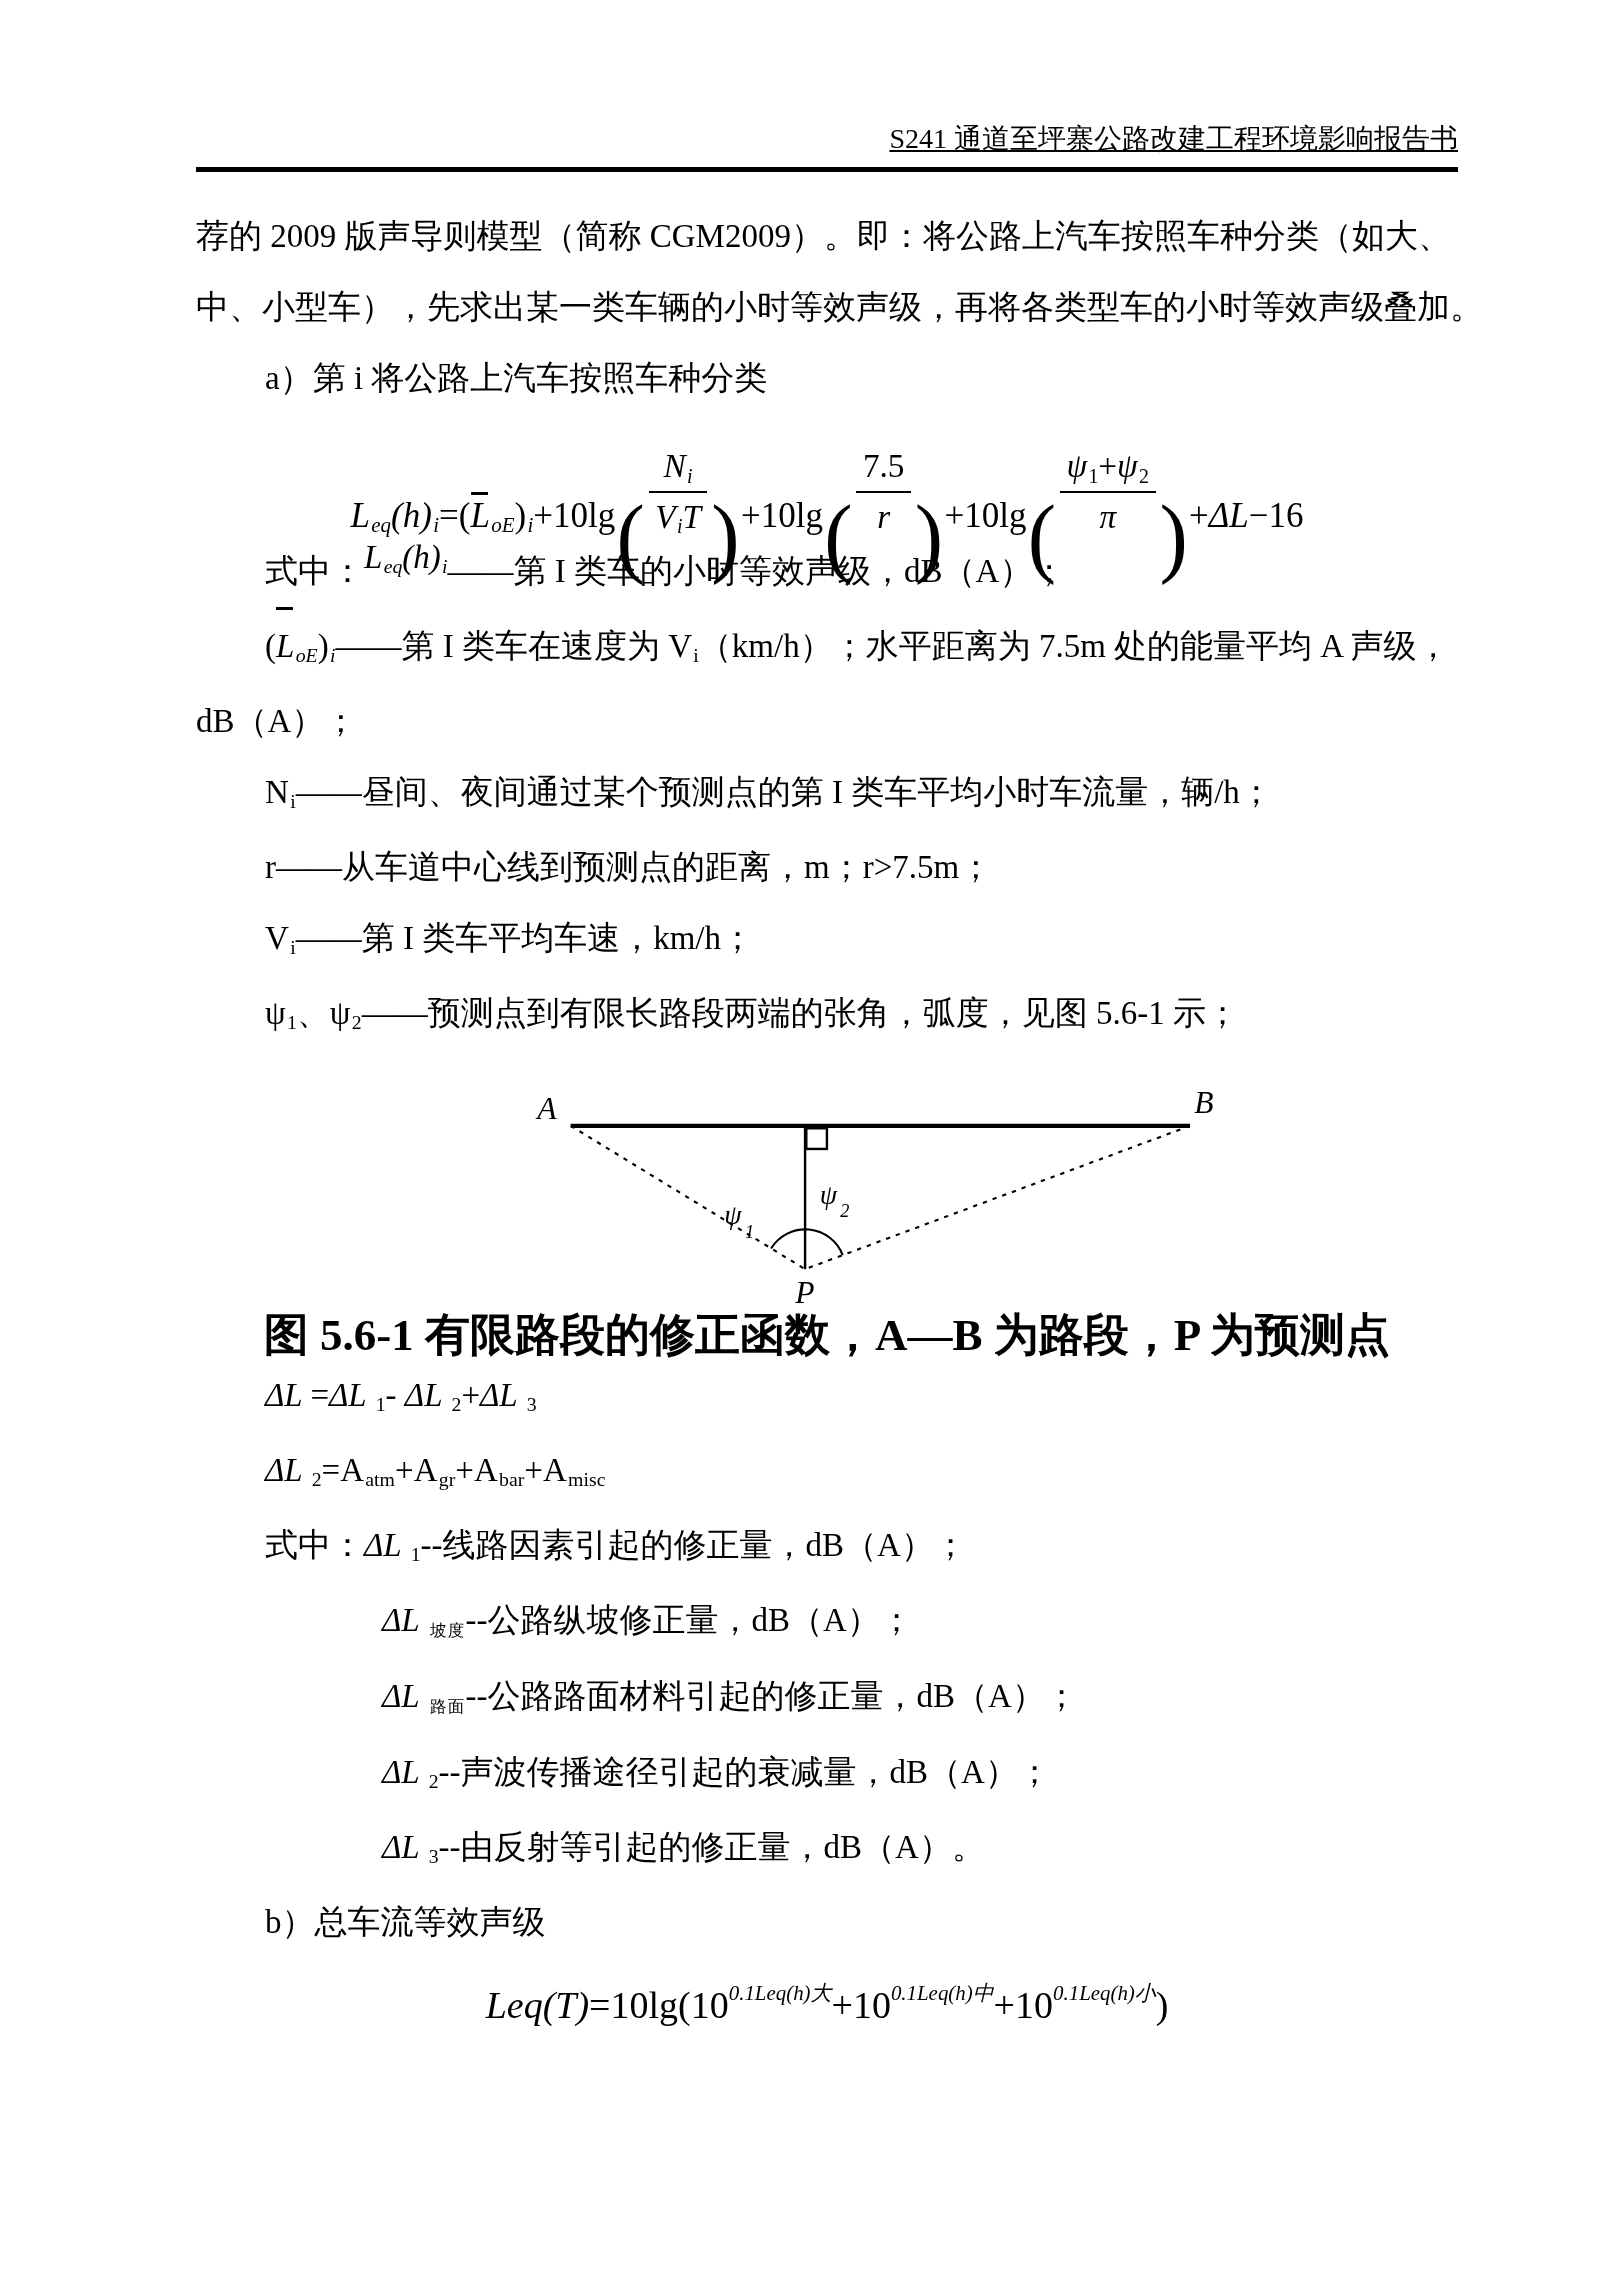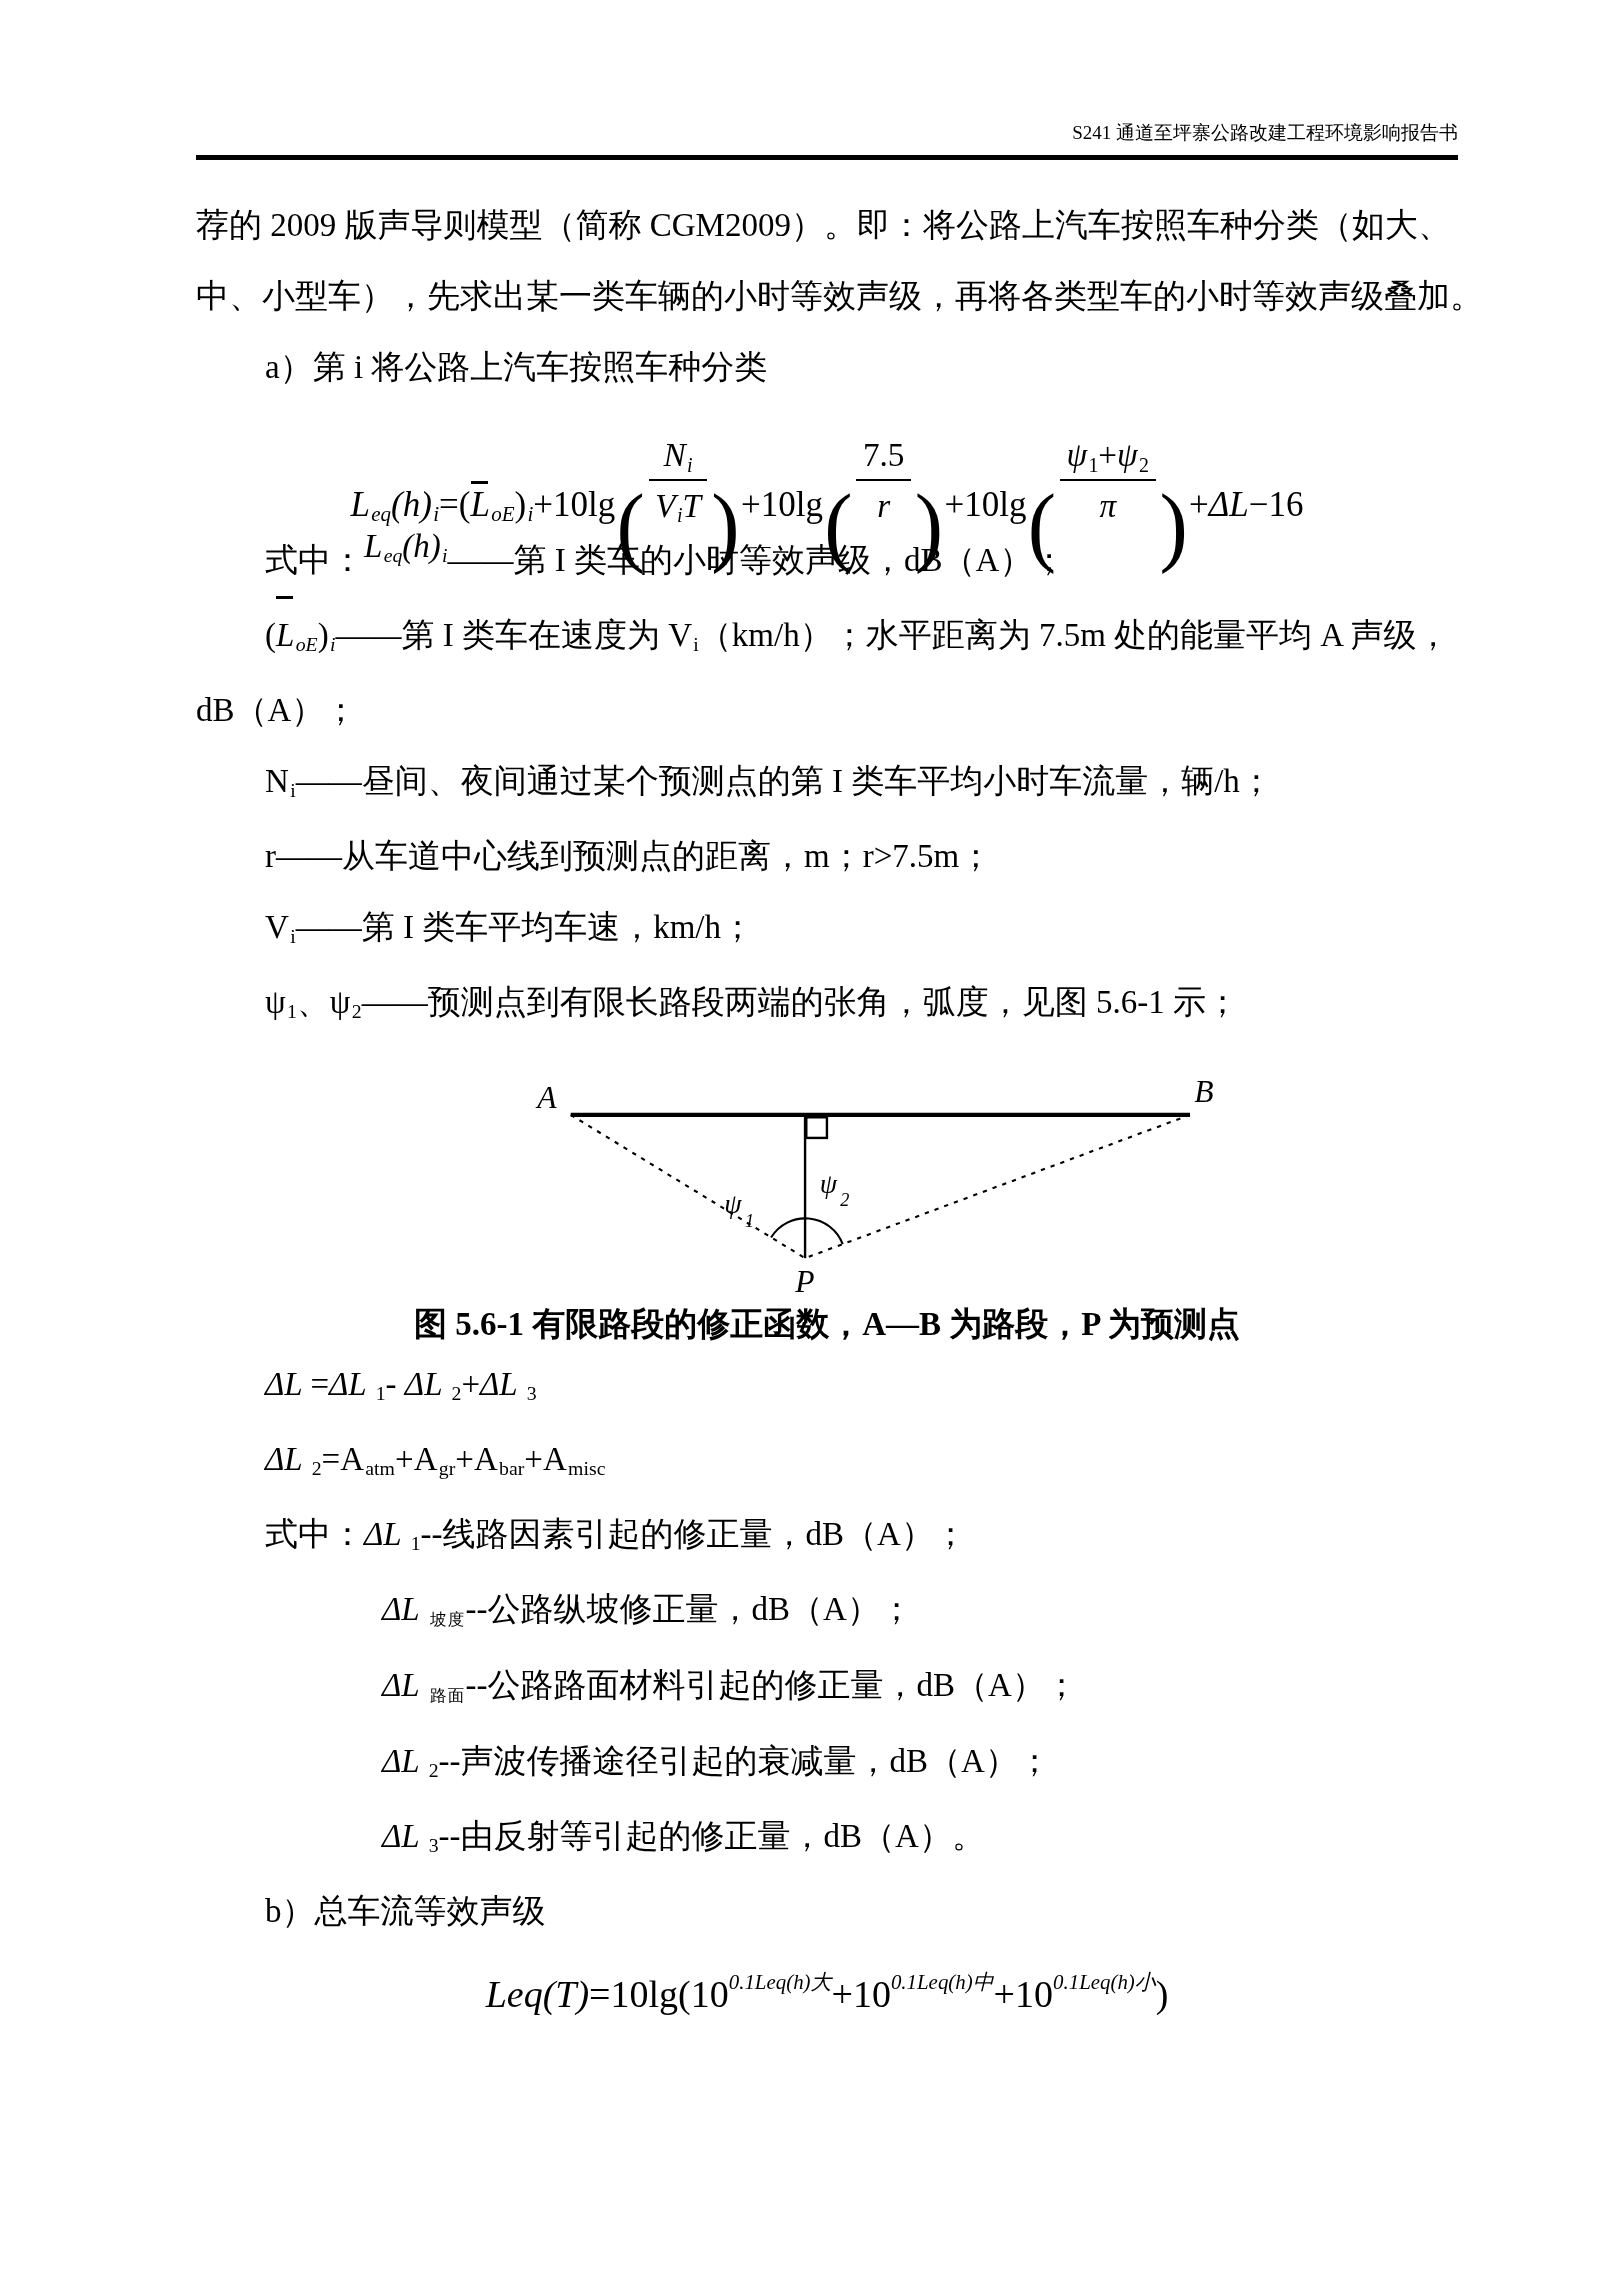--- a/index.html
+++ b/index.html
@@ -2,21 +2,21 @@
 <html style="font-size:10.5px"><head>
 <meta charset="utf-8">
 <style>
   html,body{margin:0;padding:0;background:#9a9a9a;}
   .page{
     width:1622px;height:2295px;background:#ffffff;color:#000;
     font-family:"Liberation Serif","DejaVu Serif",serif;
     position:relative;box-sizing:border-box;
     padding:121px 164px 0 196px;overflow:hidden;
   }
-  .hdr{text-align:right;font-size:19px;line-height:1.25;white-space:nowrap;}
+  .hdr{text-align:right;font-size:28px;line-height:1.25;white-space:nowrap;text-decoration:underline;}
   .rule{border-bottom:5.9px solid #000;margin-top:10.5px;}
   .gap1{height:29.4px;}
   .line{font-size:33px;line-height:71px;white-space:nowrap;}
   .ind{padding-left:69px;}
   .ind2{padding-left:186px;}
   .it{font-style:italic;}
   .sb{font-size:0.60em;position:relative;top:0.27em;margin-left:1.3px;}
   .sbc{font-size:0.50em;position:relative;top:0.33em;margin-left:2.6px;letter-spacing:1.3px;}
   .sp{font-size:0.55em;position:relative;top:-0.60em;}
   .raise{display:inline-block;transform:translateY(-14.4px);font-family:Liberation Serif, serif;}
@@ -26,21 +26,21 @@
   .f1{display:flex;align-items:flex-end;justify-content:center;font-size:35px;height:118px;white-space:nowrap;margin-top:3.9px;}
   .f2{display:flex;align-items:center;justify-content:center;font-size:38px;height:95px;white-space:nowrap;text-align:center;}
   .g{display:inline-block;}
   .frac{display:inline-block;text-align:center;vertical-align:middle;margin:0 2.6px;font-size:0.95em;}
   .frac .num{display:block;padding:0 6.5px 5.2px;}
   .frac .den{display:block;border-top:2.6px solid #000;padding:5.2px 6.5px 0;}
   .bp{font-size:85px;line-height:0;display:inline-block;transform:scaleY(1.05);font-weight:400;margin:0 1.3px;}
   
   .fig{height:258px;text-align:center;margin-left:46px;}
   .fig svg{display:inline-block;}
-  .cap{font-weight:bold;text-align:center;font-size:33px;line-height:49px;white-space:nowrap;}
+  .cap{font-weight:bold;text-align:center;font-size:45px;line-height:49px;white-space:nowrap;}
   .dlbl{font-style:italic;}
 </style>
 </head>
 <body>
 
 <div class="page">
 
   <div class="hdr">S241 通道至坪寨公路改建工程环境影响报告书</div>
   <div class="rule"></div>
   <div class="gap1"></div>

